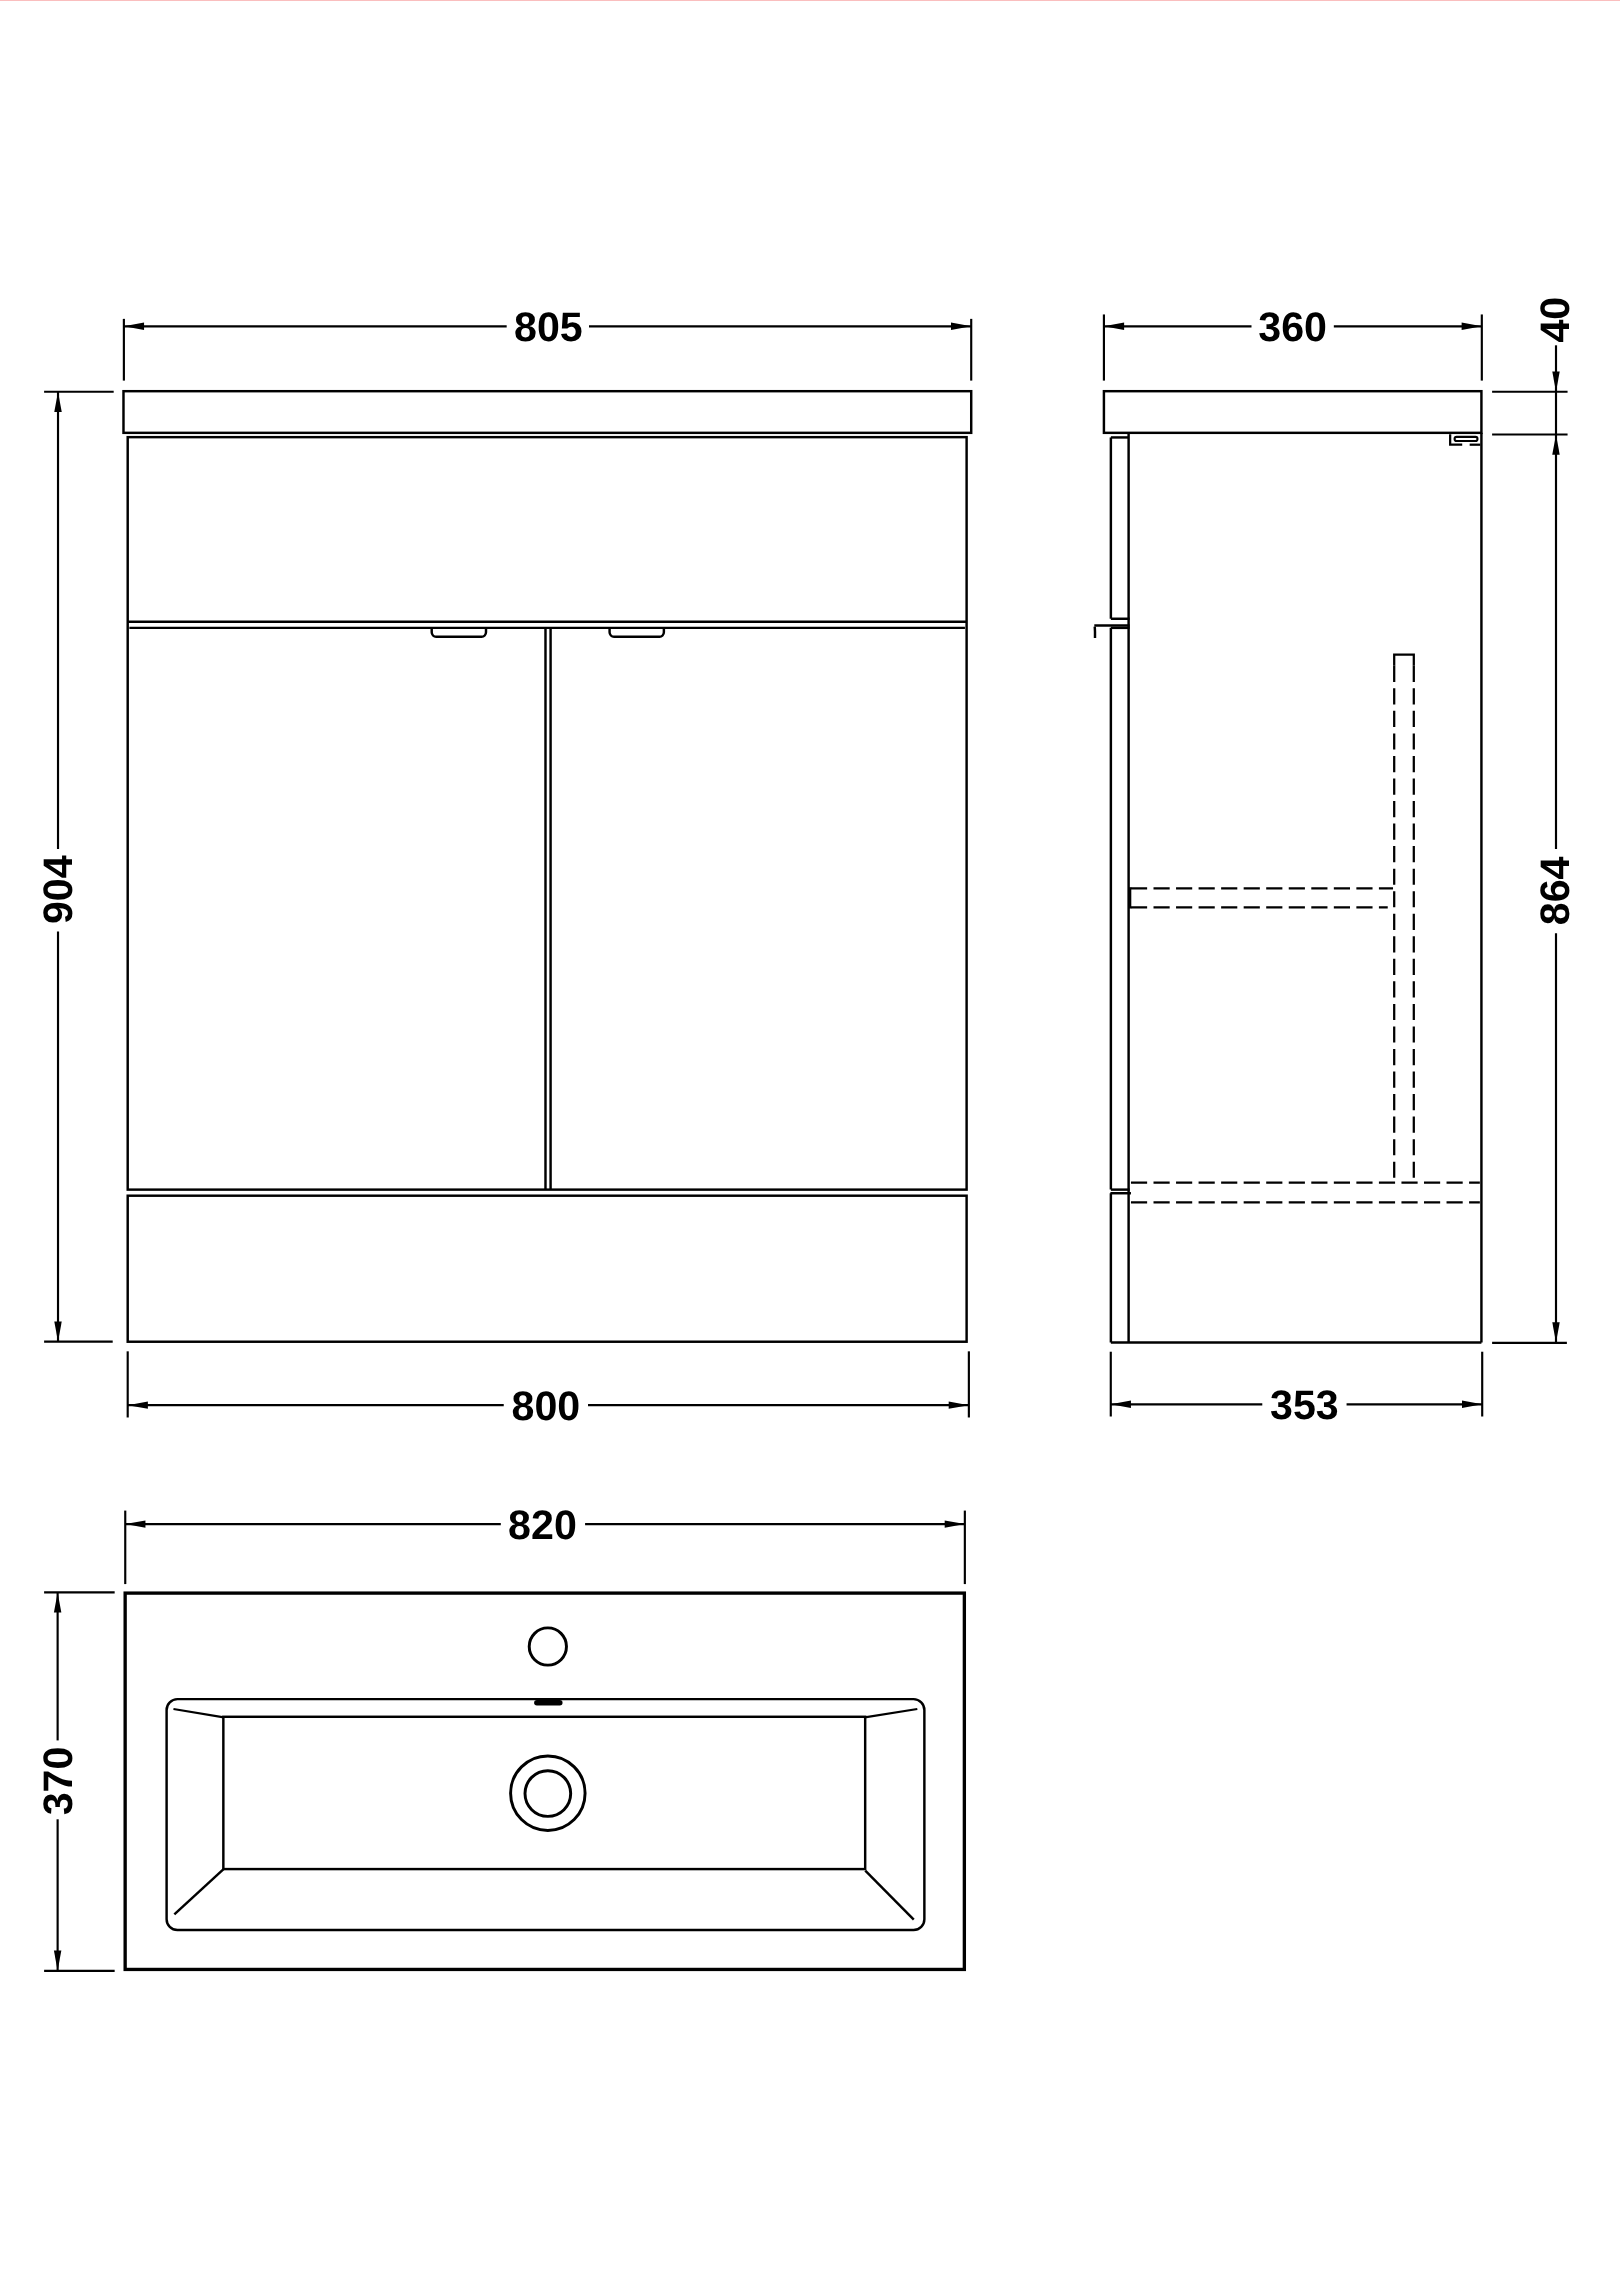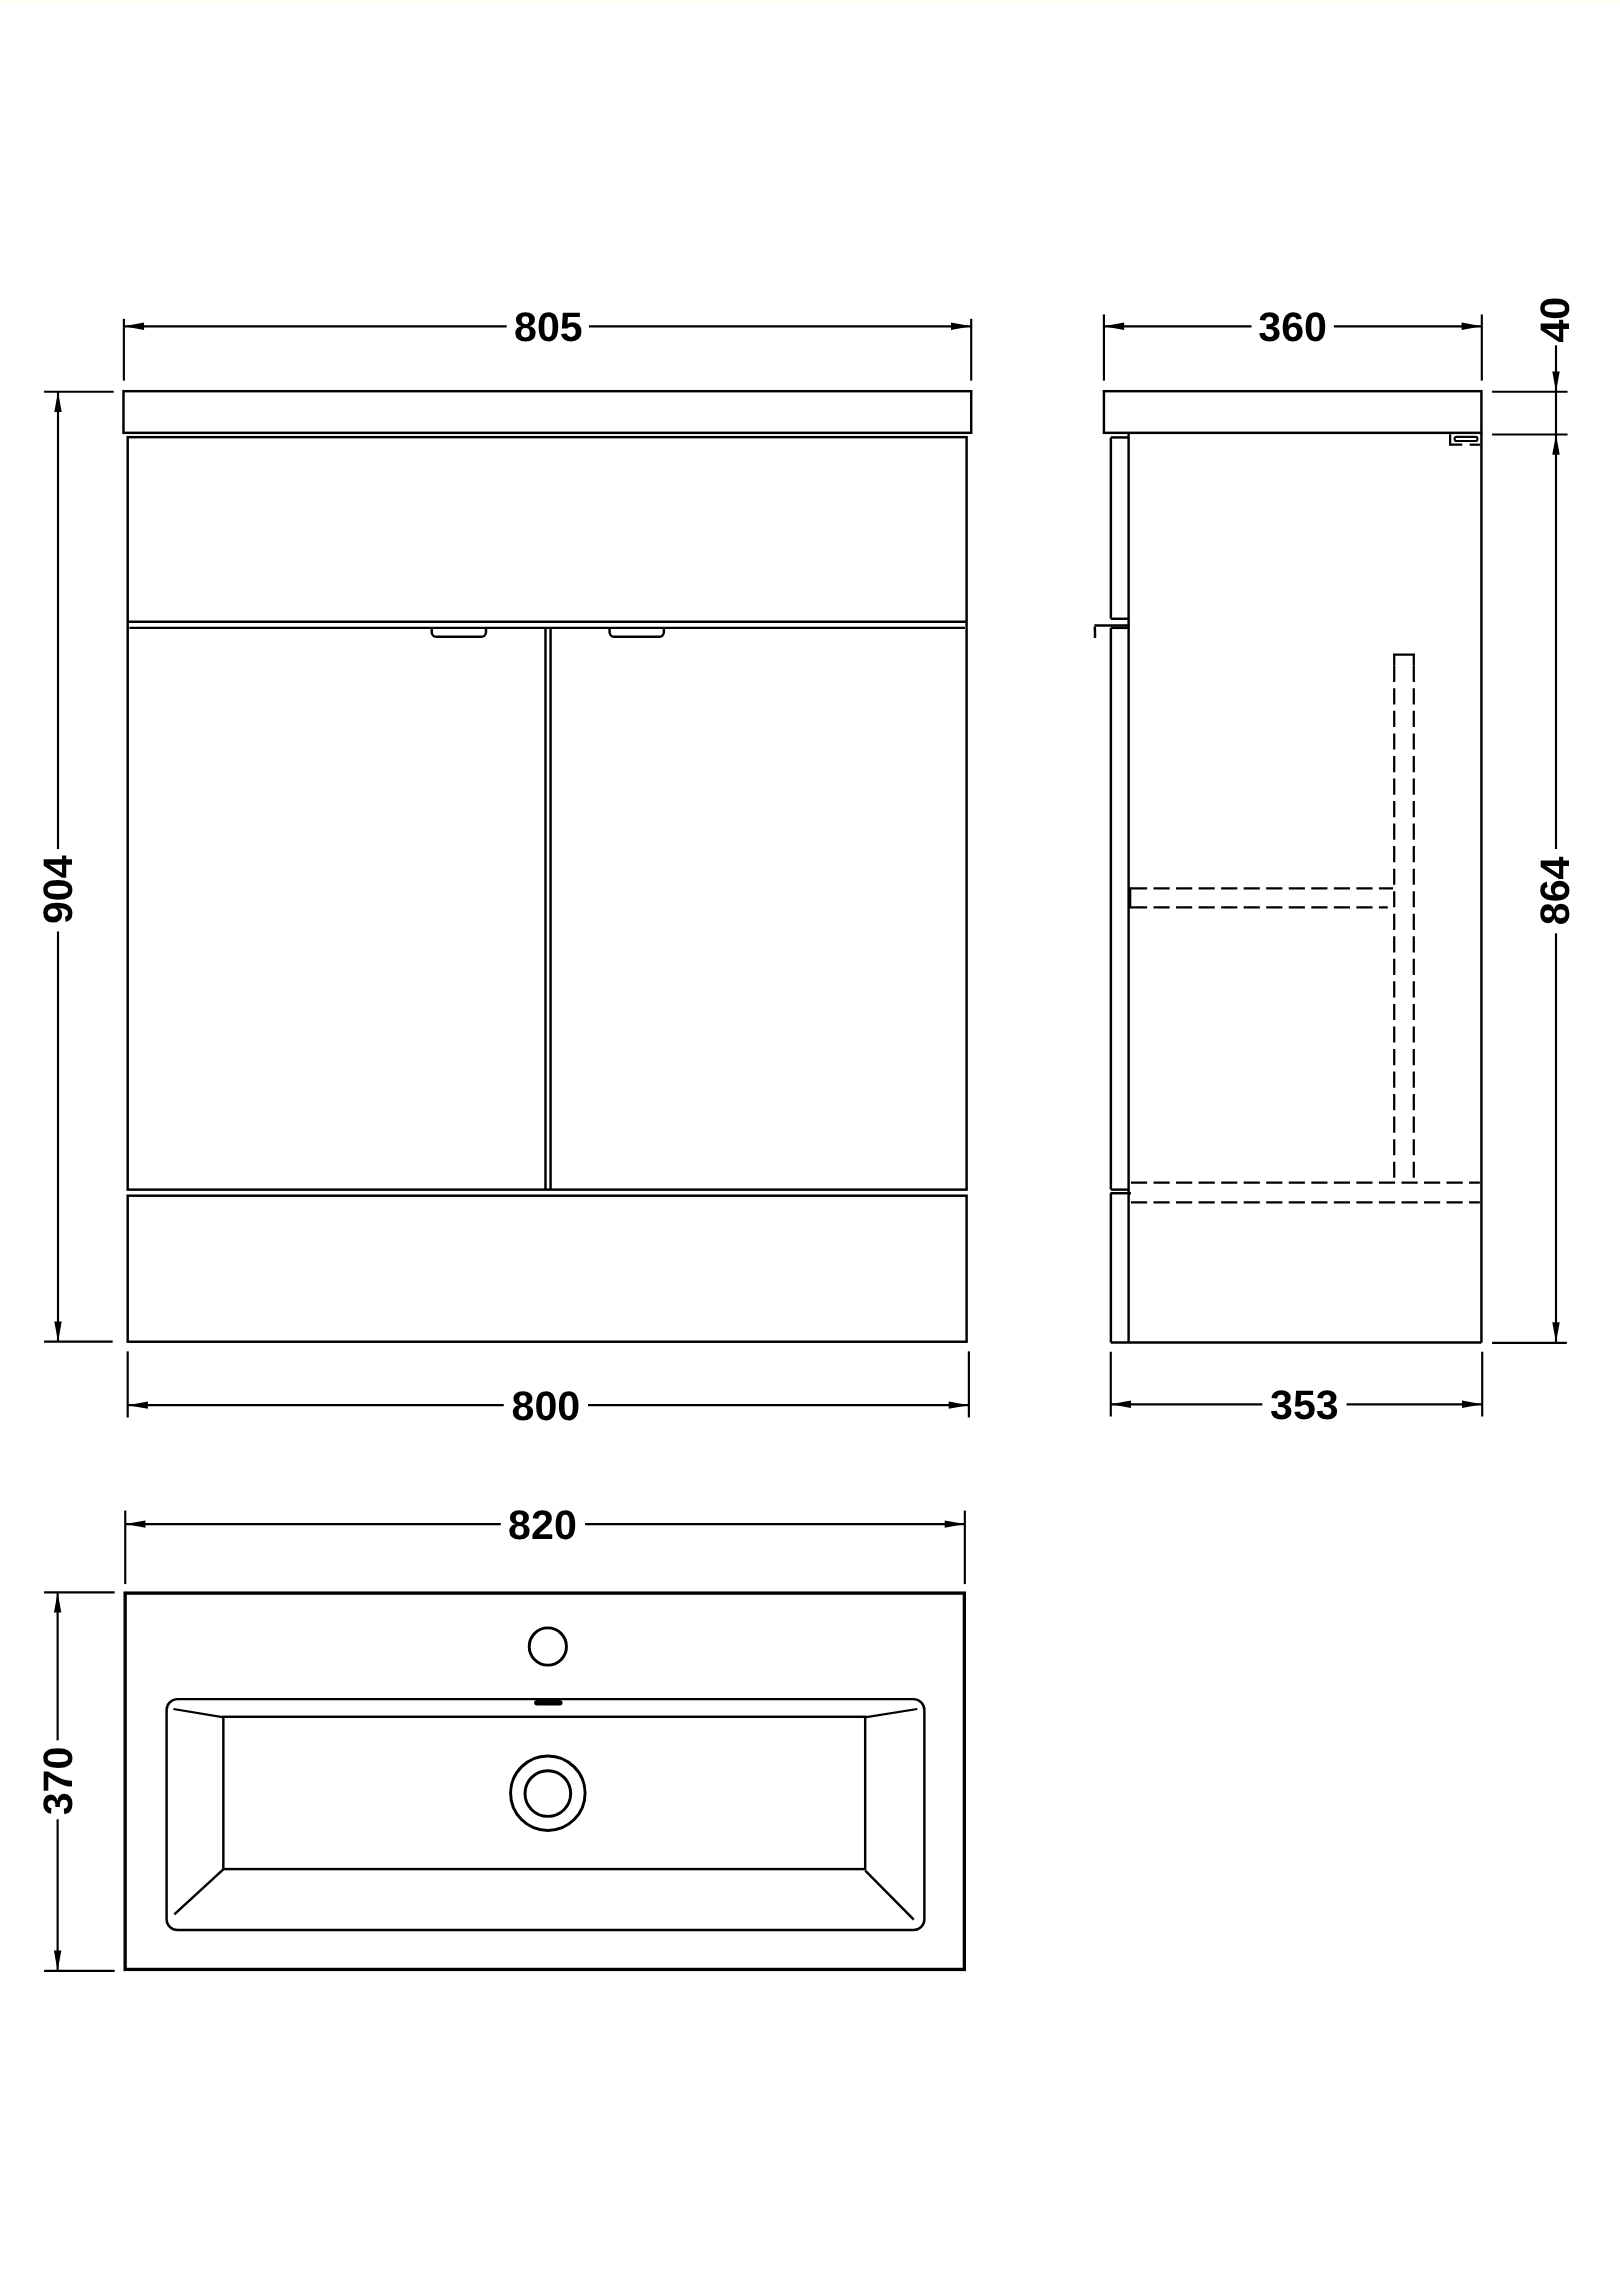--- a/index.html
+++ b/index.html
@@ -1,16 +1,16 @@
 <!DOCTYPE html>
 <html><head>
 <meta charset="utf-8">
 <style>
   html,body{margin:0;padding:0;background:#ffffff;}
-  .page{width:1620px;height:2293px;position:relative;background:#fef9c3;overflow:hidden;transform:translateZ(0);will-change:transform;}
+  .page{width:1620px;height:2293px;position:relative;background:#ef4444;overflow:hidden;transform:translateZ(0);will-change:transform;}
   svg{display:block;}
   text{font-family:"Liberation Sans",sans-serif;font-weight:bold;fill:#000;text-rendering:geometricPrecision;}
 </style>
 </head>
 <body>
 <div class="page">
 <svg width="1620" height="2293" viewBox="0 0 1653 2339">
 <rect x="0" y="0" width="1653" height="2339" fill="#ffffff"></rect>
 
 <g stroke="#000" fill="none" stroke-width="2.5">

